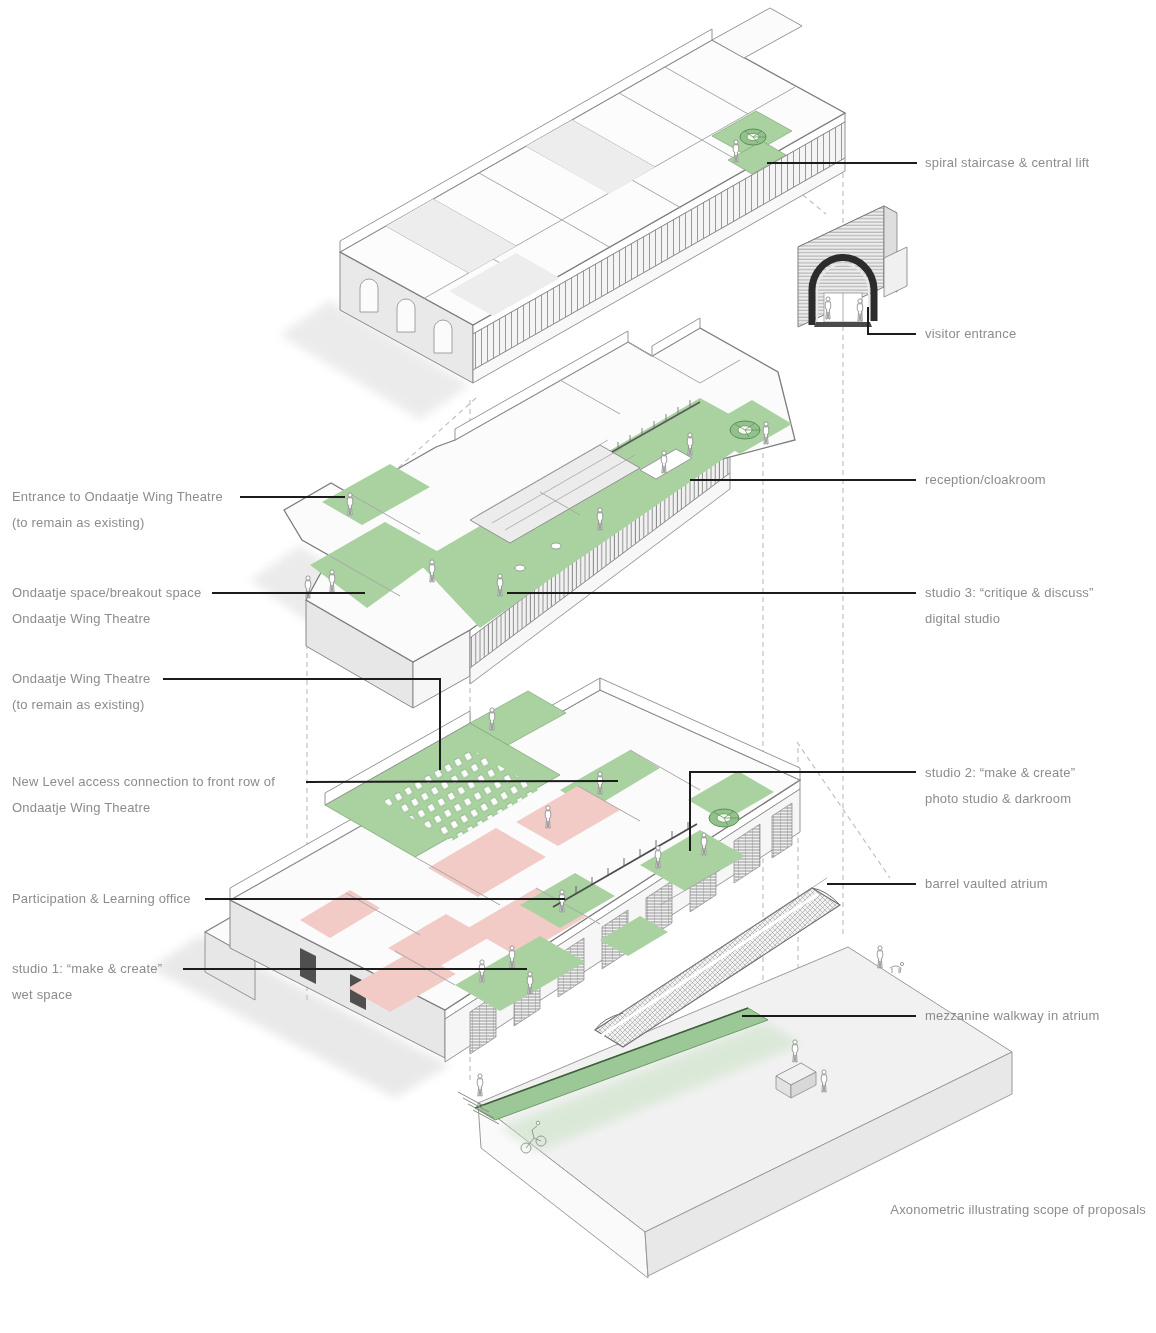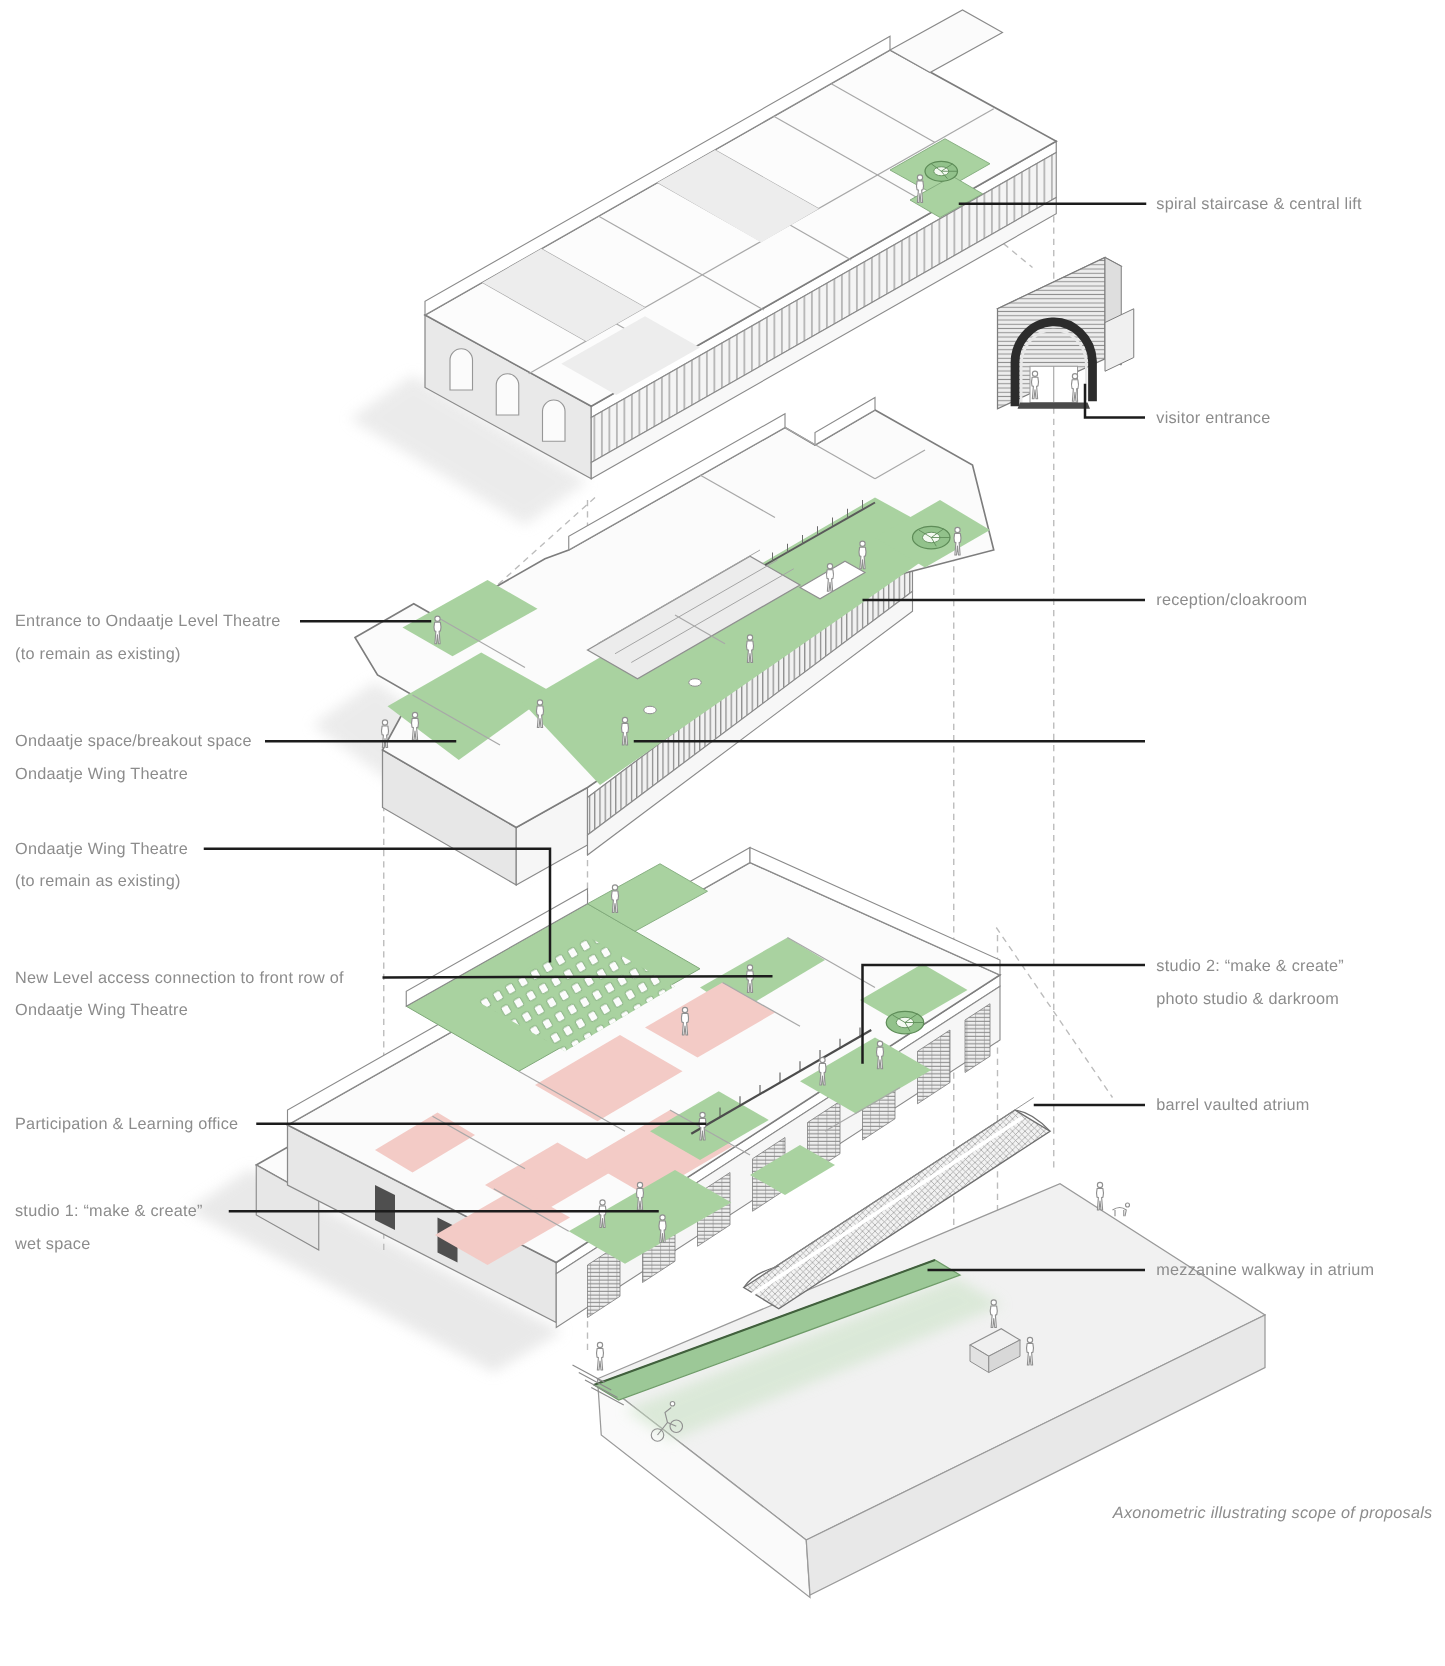--- a/index.html
+++ b/index.html
@@ -1,21 +1,21 @@
 <!DOCTYPE html>
 <html><head>
 <meta charset="utf-8">
 <style>
   html,body{margin:0;padding:0;background:#ffffff;}
   .stage{position:relative;width:1156px;height:1333px;background:#ffffff;
          font-family:"Liberation Sans",sans-serif;overflow:hidden;}
   .stage svg{position:absolute;left:0;top:0;}
   .lbl{position:absolute;color:#8c8c8c;font-size:13px;line-height:26px;
        letter-spacing:.2px;white-space:nowrap;}
-  .lbl.right-align{text-align:right;font-style:italic;}
+  .lbl.right-align{text-align:right;}
   .main-title{position:absolute;color:#737373;font-size:18px;letter-spacing:.3px;
        white-space:nowrap;text-align:right;}
 </style>
 </head>
 <body>
 
 <div class="stage">
 
 <svg width="1156" height="1333" viewBox="0 0 1156 1333">
 <defs>
@@ -341,21 +341,21 @@
   <path d="M916,334 L868,334 L868,307"></path>
   <path d="M916,480 L690,480"></path>
   <path d="M916,593 L507,593"></path>
   <path d="M916,772 L690,772 L690,851"></path>
   <path d="M916,884 L827,884"></path>
   <path d="M916,1016 L742,1016"></path>
 </g>
 </svg>
 
 <div class="lbl" style="left:12px;top:484px">
-  <div>Entrance to Ondaatje Level Theatre</div>
+  <div>Entrance to Ondaatje Wing Theatre</div>
   <div>(to remain as existing)</div>
 </div>
 <div class="lbl" style="left:12px;top:580px">
   <div>Ondaatje space/breakout space</div>
   <div>Ondaatje Wing Theatre</div>
 </div>
 <div class="lbl" style="left:12px;top:666px">
   <div>Ondaatje Wing Theatre</div>
   <div>(to remain as existing)</div>
 </div>
@@ -373,20 +373,24 @@
 
 <div class="lbl" style="left:925px;top:150px">
   <div>spiral staircase &amp; central lift</div>
 </div>
 <div class="lbl" style="left:925px;top:321px">
   <div>visitor entrance</div>
 </div>
 <div class="lbl" style="left:925px;top:467px">
   <div>reception/cloakroom</div>
 </div>
+<div class="lbl" style="left:925px;top:580px">
+  <div>studio 3: “critique &amp; discuss”</div>
+  <div>digital studio</div>
+</div>
 <div class="lbl" style="left:925px;top:760px">
   <div>studio 2: “make &amp; create”</div>
   <div>photo studio &amp; darkroom</div>
 </div>
 <div class="lbl" style="left:925px;top:871px">
   <div>barrel vaulted atrium</div>
 </div>
 <div class="lbl" style="left:925px;top:1003px">
   <div>mezzanine walkway in atrium</div>
 </div>

